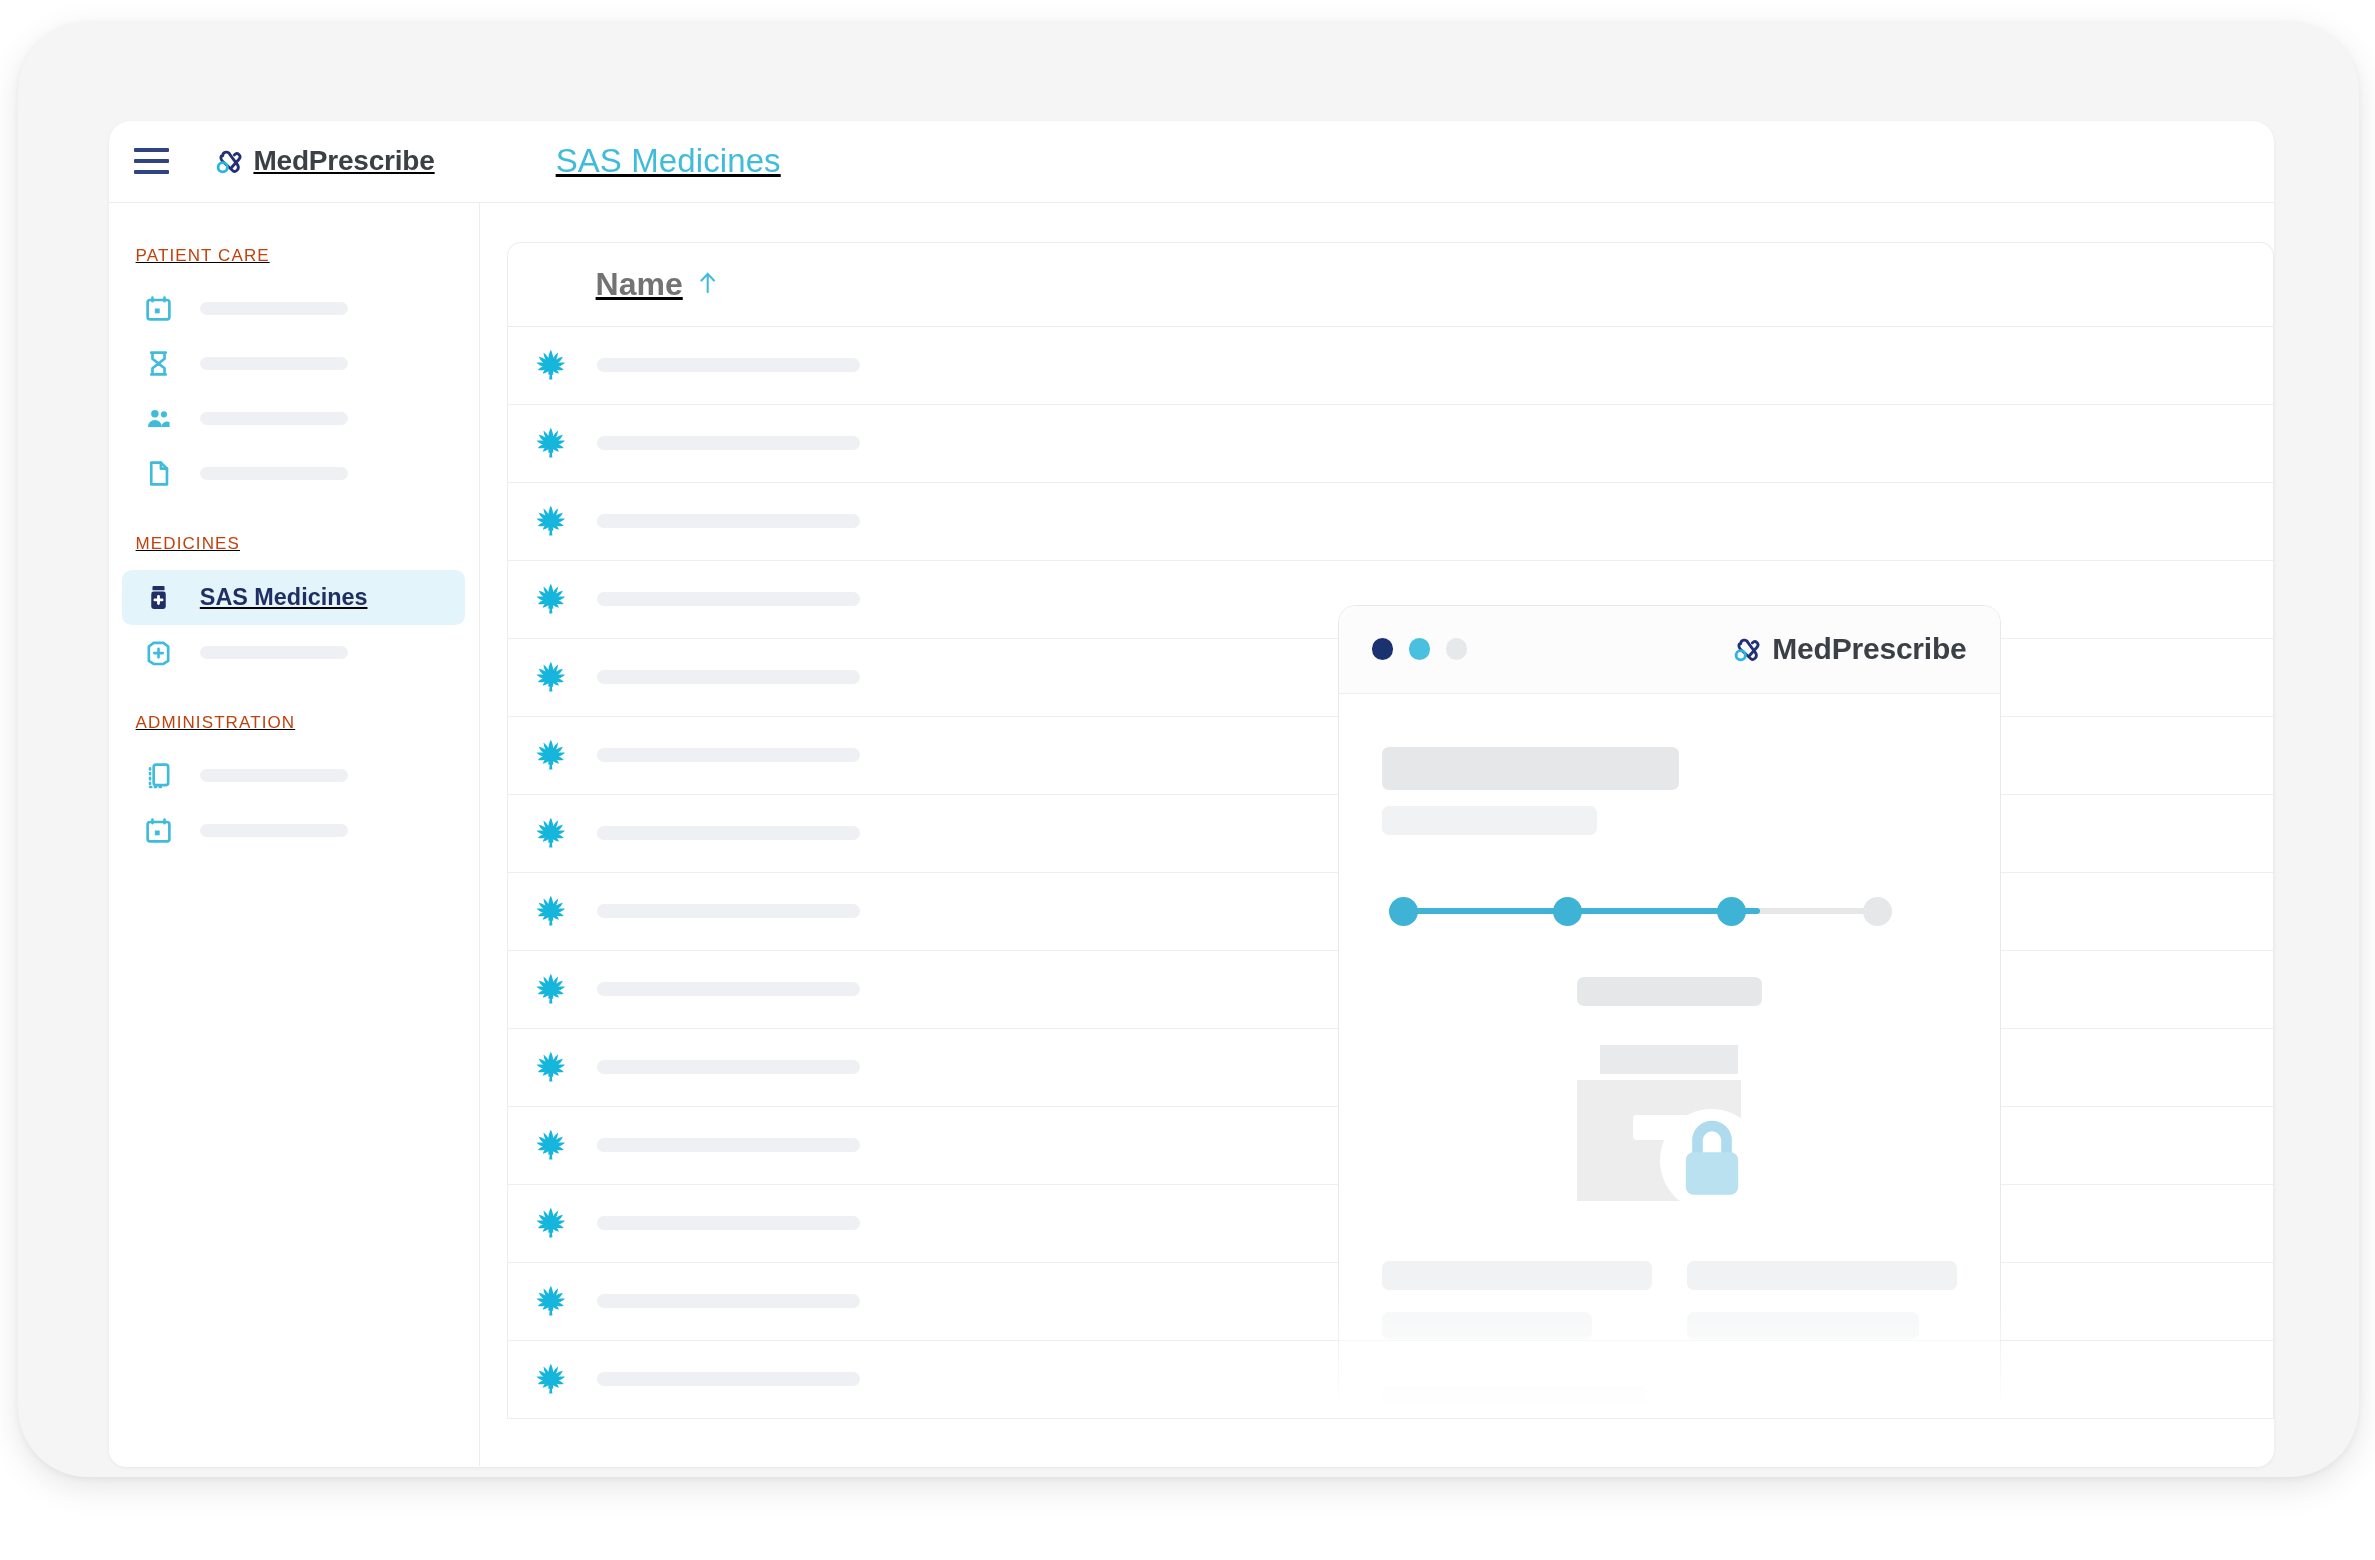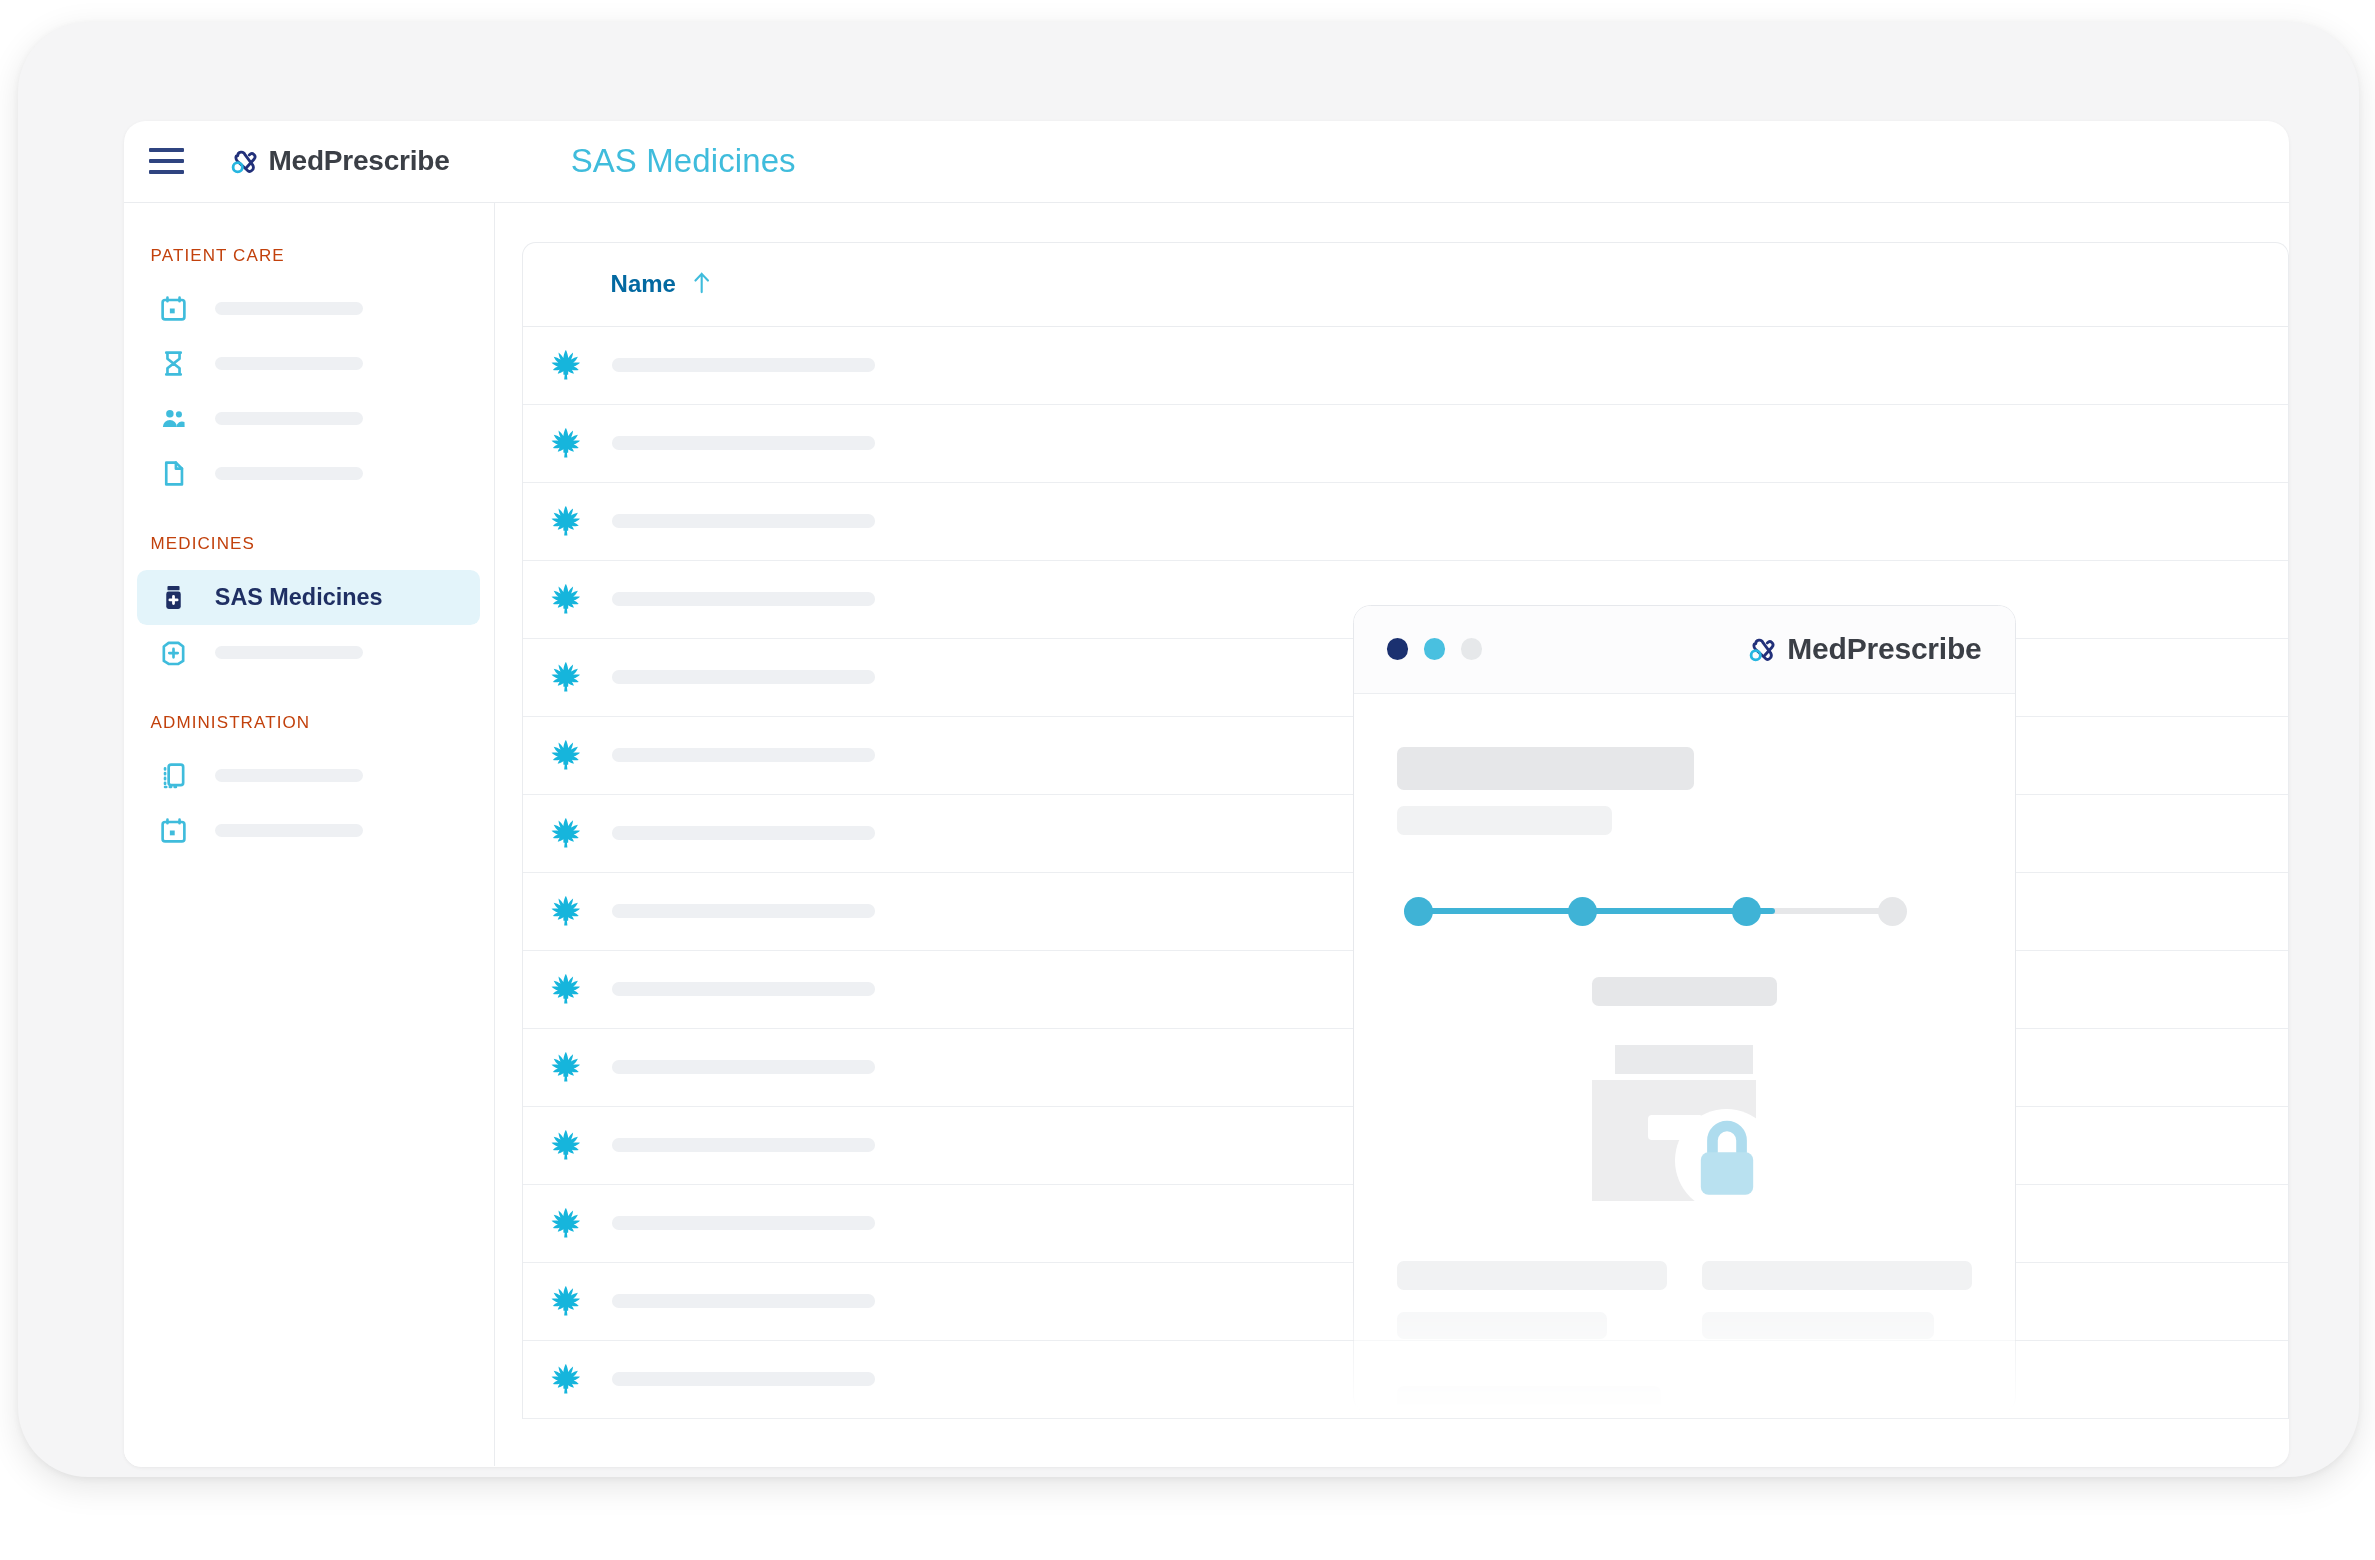--- a/index.html
+++ b/index.html
@@ -27,28 +27,29 @@
     width: 2341px;
     height: 1455px;
     background: #f5f5f6;
     border-radius: 70px;
     box-shadow: 0 9.8px 33px rgba(0,0,0,0.10), 0 2px 7.8px rgba(0,0,0,0.05);
   }
 
   
   .app-window {
     position: absolute;
-    left: 106px;
+    left: 91px;
     top: 99px;
     width: 2165px;
     height: 1346px;
     background: #ffffff;
     border-radius: 21.5px 21.5px 17.6px 17.6px;
     overflow: hidden;
     box-shadow: 0 1px 3.9px rgba(0,0,0,0.06);
+    text-decoration: underline;
   }
 
   
   .topbar {
     position: relative;
     height: 82px;
     border-bottom: 1px solid #eaecef;
     display: flex;
     align-items: center;
   }
@@ -157,23 +158,23 @@
     overflow: hidden;
   }
   .table-head {
     height: 84px;
     display: flex;
     align-items: center;
     padding-left: 88px;
     border-bottom: 1px solid #eaecef;
   }
   .col-name {
-    font-size: 24px;
+    font-size: 32px;
     font-weight: 700;
-    color: #0369a1;
+    color: #737373;
   }
   .sort-arrow { margin-left: 13.7px; display: inline-block; vertical-align: middle; }
   .trow {
     height: 78px;
     display: flex;
     align-items: center;
     border-bottom: 1px solid #eceef1;
     padding-left: 25px;
   }
   .leaf-icon { width: 35px; height: 35px; flex: none; display: block; }

